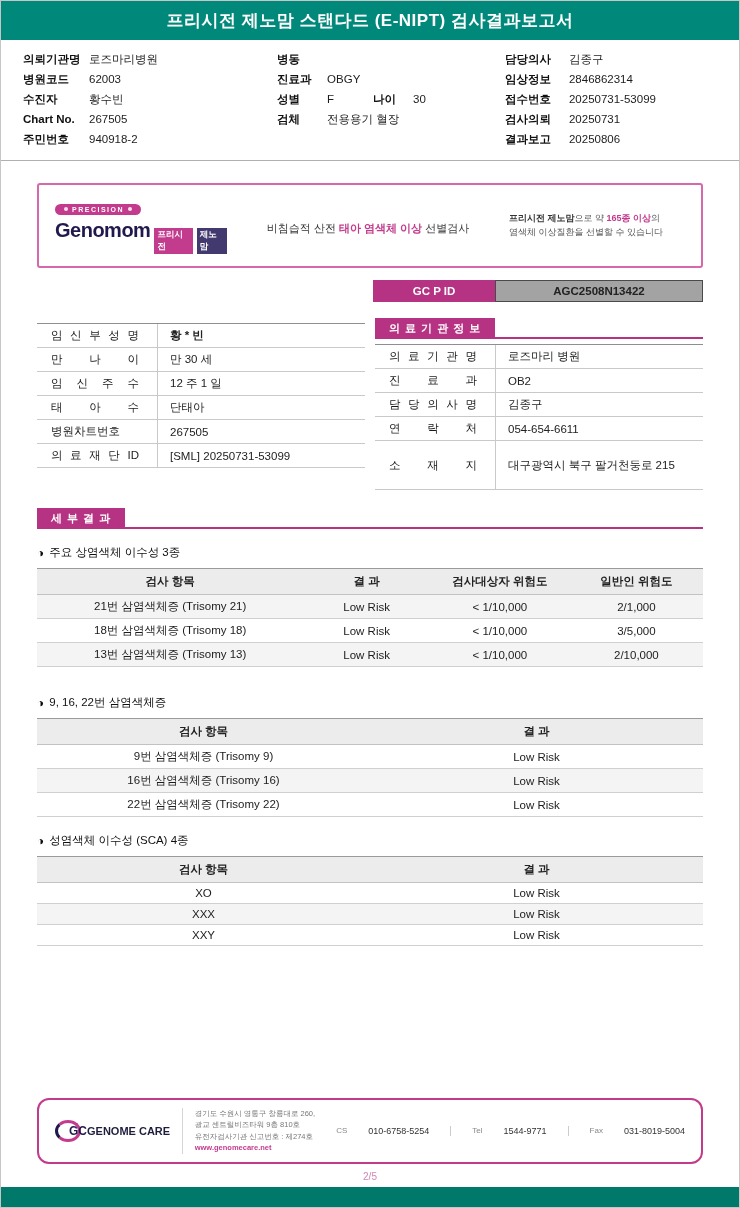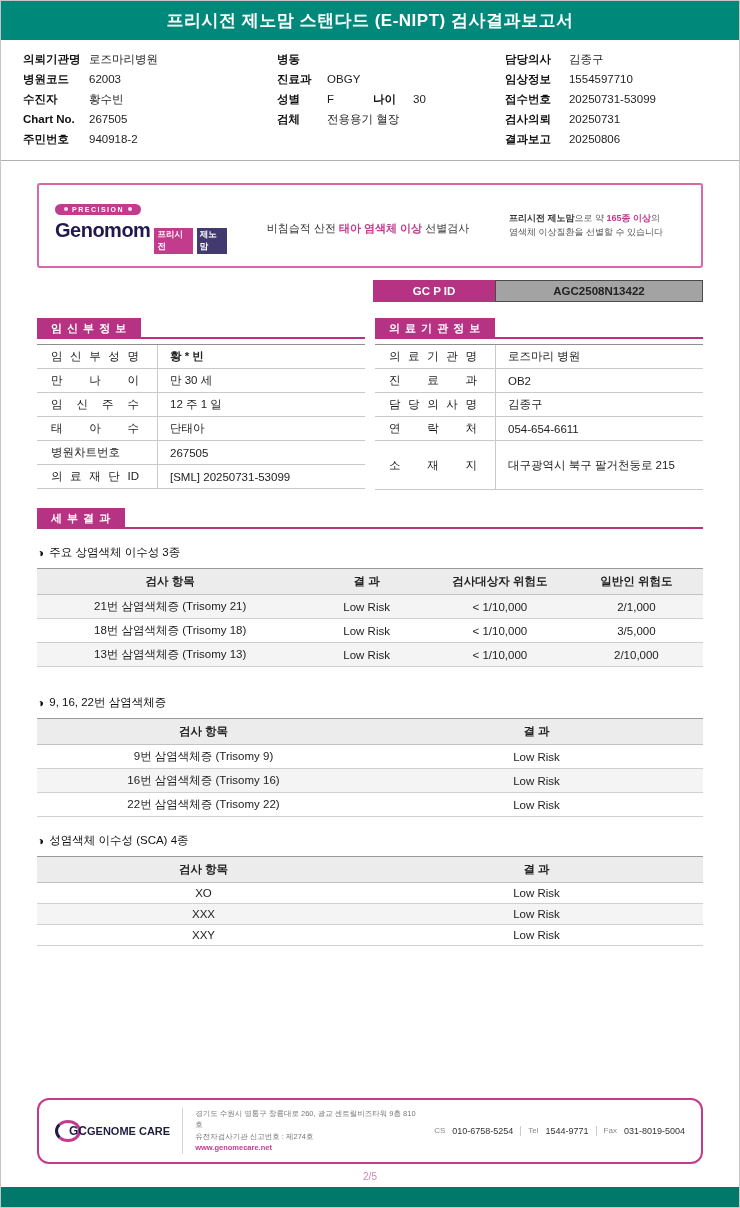--- a/index.html
+++ b/index.html
@@ -88,21 +88,21 @@
   .footer-card { margin:0 36px; border:2px solid var(--pink); border-radius:12px;
                  padding:8px 16px; display:flex; align-items:center; gap:12px; }
   .fc-logo { display:flex; align-items:center; gap:6px; }
   .gc-circle { width:22px; height:22px; border-radius:50%; border:3px solid var(--pink);
                border-left-color:#20194d; display:flex; align-items:center; justify-content:center;
                font-size:12px; font-weight:bold; color:#20194d; flex:0 0 auto;padding-left:20px; }
   .fc-text { font-weight:bold; font-size:11px; color:#1d1d3e; white-space:nowrap; }
   .fc-divider { width:1px; align-self:stretch; background:#d5d5d5; }
   .fc-address { font-size:7.5px; color:#777; line-height:1.55; }
   .fc-web { color:var(--pink); font-weight:bold; }
-  .fc-contact { margin-left:auto; display:flex; align-items:center; gap:7px; font-size:9px; color:#333; white-space:nowrap; }
+  .fc-contact { margin-left:auto; display:flex; align-items:center; gap:21px; font-size:9px; color:#333; white-space:nowrap; }
   .fc-contact .cl { color:#888; font-size:8px; }
   .fc-sep { width:1px; height:10px; background:#ccc; }
 
   .page-num { text-align:center; font-size:10px; color:#d386b5; padding:7px 0 5px; }
   .bottombar { height:20px; background:#00796b; }
 </style>
 </head>
 <body>
 
 <div class="page">
@@ -152,21 +152,21 @@
           <span class="pv">전용용기 혈장</span>
         </div>
     </div>
     <div class="pcol3">
       <div class="prow">
           <span class="pl">담당의사</span>
           <span class="pv">김종구</span>
         </div>
       <div class="prow">
           <span class="pl">임상정보</span>
-          <span class="pv">1554597710</span>
+          <span class="pv">2846862314</span>
         </div>
       <div class="prow">
           <span class="pl">접수번호</span>
           <span class="pv">20250731-53099</span>
         </div>
       <div class="prow">
           <span class="pl">검사의뢰</span>
           <span class="pv">20250731</span>
         </div>
       <div class="prow">
@@ -200,24 +200,20 @@
     </div>
   </div>
 
   <div class="gcpid-row">
     <div class="gcpid-label">GC P ID</div>
     <div class="gcpid-value">AGC2508N13422</div>
   </div>
 
   <div class="info-section">
     <div class="info-col">
-      <div class="sec-tab-row">
-        <span class="sec-tab">임 신 부 정 보</span>
-        <span class="sec-line"></span>
-      </div>
       <div class="info-table">
         <div class="irow">
             <div class="il">
               <span class="jl">임 신 부 성 명</span>
             </div>
             <div class="iv bold">황 * 빈</div>
           </div>
         <div class="irow">
             <div class="il">
               <span class="jl">만 나 이</span>

